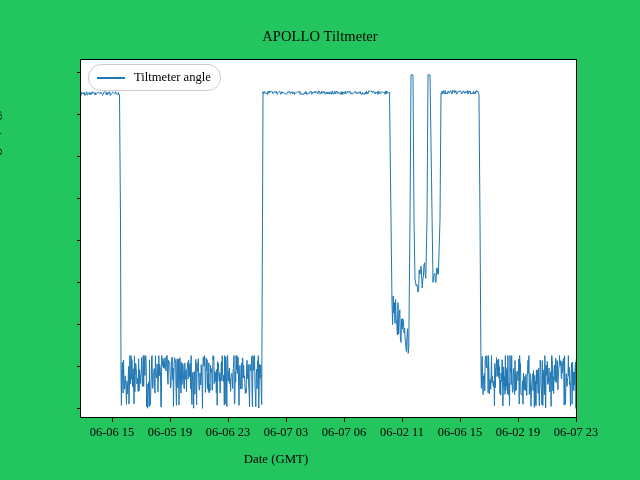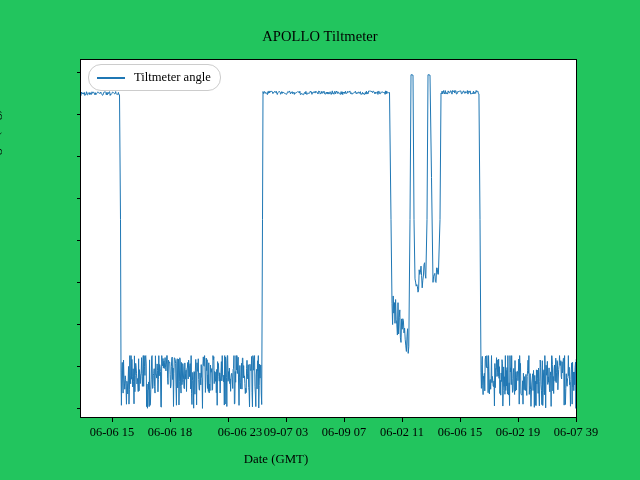--- a/index.html
+++ b/index.html
@@ -66,35 +66,35 @@
       <div class="ytick-mark" style="left: 76.5px; top: 323.526px;"></div>
       <div class="ytick-mark" style="left: 76.5px; top: 281.538px;"></div>
       <div class="ytick-mark" style="left: 76.5px; top: 239.55px;"></div>
       <div class="ytick-mark" style="left: 76.5px; top: 197.561px;"></div>
       <div class="ytick-mark" style="left: 76.5px; top: 155.573px;"></div>
       <div class="ytick-mark" style="left: 76.5px; top: 113.585px;"></div>
       <div class="ytick-mark" style="left: 76.5px; top: 71.5965px;"></div>
       <div class="xtick-mark" style="left: 112px; top: 418px;"></div>
       <div class="xtick-label" style="left: 112px;">06-06 15</div>
       <div class="xtick-mark" style="left: 170px; top: 418px;"></div>
-      <div class="xtick-label" style="left: 170px;">06-06 18</div>
+      <div class="xtick-label" style="left: 170px;">06-05 19</div>
       <div class="xtick-mark" style="left: 228px; top: 418px;"></div>
-      <div class="xtick-label" style="left: 240px;">06-06 23</div>
+      <div class="xtick-label" style="left: 228px;">06-06 23</div>
       <div class="xtick-mark" style="left: 286px; top: 418px;"></div>
-      <div class="xtick-label" style="left: 286px;">09-07 03</div>
+      <div class="xtick-label" style="left: 286px;">06-07 03</div>
       <div class="xtick-mark" style="left: 344px; top: 418px;"></div>
-      <div class="xtick-label" style="left: 344px;">06-09 07</div>
+      <div class="xtick-label" style="left: 344px;">06-07 06</div>
       <div class="xtick-mark" style="left: 402px; top: 418px;"></div>
       <div class="xtick-label" style="left: 402px;">06-02 11</div>
       <div class="xtick-mark" style="left: 460px; top: 418px;"></div>
       <div class="xtick-label" style="left: 460px;">06-06 15</div>
       <div class="xtick-mark" style="left: 518px; top: 418px;"></div>
       <div class="xtick-label" style="left: 518px;">06-02 19</div>
       <div class="xtick-mark" style="left: 576px; top: 418px;"></div>
-      <div class="xtick-label" style="left: 576px;">06-07 39</div>
+      <div class="xtick-label" style="left: 576px;">06-07 23</div>
     </div>
 
   <div id="legend">
     <span id="legend-swatch"></span>
     <span id="legend-label">Tiltmeter angle</span>
   </div>
 
 </div>
 
 </body></html>

